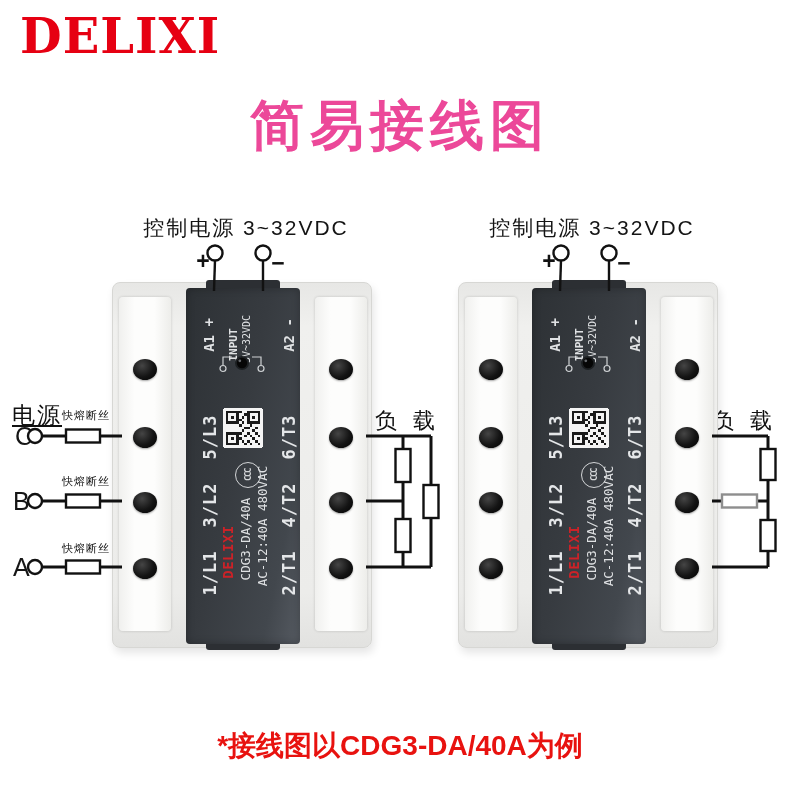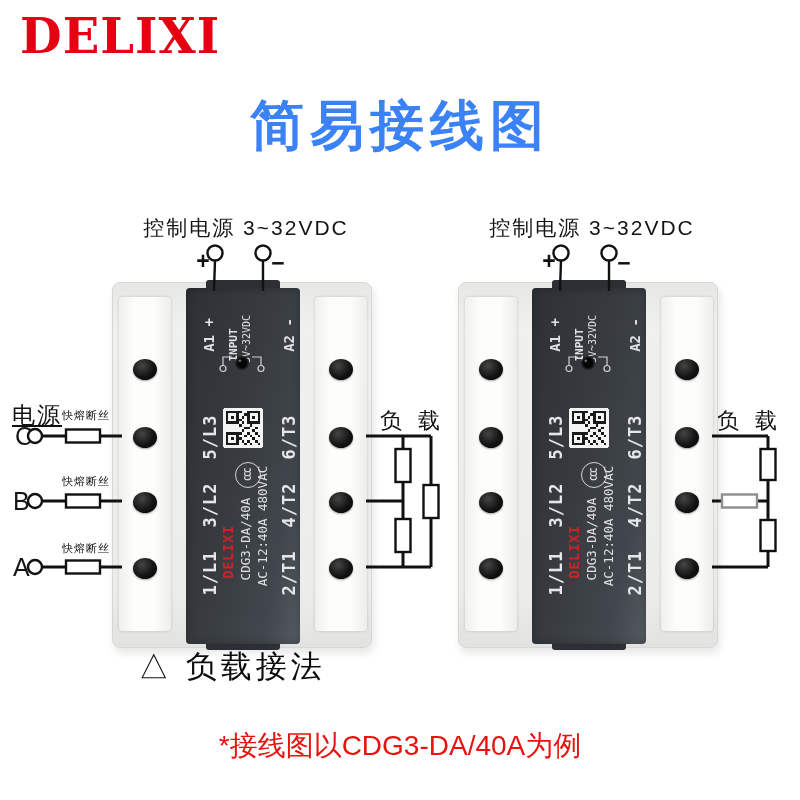--- a/index.html
+++ b/index.html
@@ -15,35 +15,35 @@
     font-family:"DejaVu Serif", serif; font-weight:bold;
     font-size:48px; letter-spacing:1px; color:#e60012;
   }
   .logo-cn {
     position:absolute; left:31px; top:57px;
     font-size:37px; font-weight:bold; letter-spacing:21px; color:#e60012;
     font-family:"Liberation Sans", sans-serif;
   }
   .page-title {
     position:absolute; left:0; top:90px; width:800px; text-align:center;
-    font-size:54px; font-weight:bold; letter-spacing:6px; color:#3b82f6;
+    font-size:54px; font-weight:bold; letter-spacing:6px; color:#ec4899;
   }
 
   
   .ctl-label { position:absolute; top:214px; width:268px; text-align:center;
     font-size:21px; letter-spacing:2px; color:#141414; }
   .sign { position:absolute; font-size:23px; font-weight:bold; width:20px; text-align:center; color:#111; }
   .mains-label { position:absolute; left:12px; top:400px; font-size:23px; letter-spacing:2px;text-decoration:underline; }
   .phase { position:absolute; font-size:25px; color:#161616; }
   .fuse-label { position:absolute; left:54px; width:64px; text-align:center; font-size:11px; letter-spacing:1px; }
-  .load-label { position:absolute; width:70px; text-align:right; top:406px; font-size:22px; letter-spacing:5px; }
+  .load-label { position:absolute; width:70px; text-align:left; top:406px; font-size:22px; letter-spacing:5px; }
   .caption { position:absolute; top:646px; width:210px; text-align:center;
     font-size:31px; letter-spacing:4px; color:#0d0d0d; }
   .footnote { position:absolute; left:0; top:727px; width:800px; text-align:center;
-    font-size:28px; font-weight:normal; color:#e8120f; }
+    font-size:28px; font-weight:bold; color:#e8120f; }
 
   
   .device {
     position:absolute; top:282px; width:260px; height:366px;
     background:linear-gradient(180deg,#e7e7e5,#f0f0ee 12%,#ececea 85%,#e2e2e0);
     border:1px solid #d7d7d4; border-radius:8px;
     box-shadow:2px 5px 9px rgba(0,0,0,.10);
   }
   .tab { position:absolute; left:93px; width:74px; height:13px; background:#2c2f33; border-radius:3px; }
   .tab-t { top:-3px; }
@@ -107,21 +107,20 @@
   <span class="phase" style="left:15px;top:422px">C</span>
   <span class="phase" style="left:13px;top:487px">B</span>
   <span class="phase" style="left:13px;top:553px">A</span>
   <span class="fuse-label" style="top:408px">快熔断丝</span>
   <span class="fuse-label" style="top:474px">快熔断丝</span>
   <span class="fuse-label" style="top:541px">快熔断丝</span>
 
   <div class="load-label" style="left:375px">负 载</div>
   <div class="load-label" style="left:712px">负 载</div>
 
-  <div class="caption" style="left:127px">△ 负载接法</div>
   <div class="footnote">*接线图以CDG3-DA/40A为例</div>
 
   <div class="device" style="left:112px">
     <div class="tab tab-t"></div>
     <div class="tab tab-b"></div>
     <div class="rail rl">
       <span class="screw" style="top:61.5px"></span>
       <span class="screw" style="top:129.5px"></span>
       <span class="screw" style="top:194.5px"></span>
       <span class="screw" style="top:260.5px"></span>

